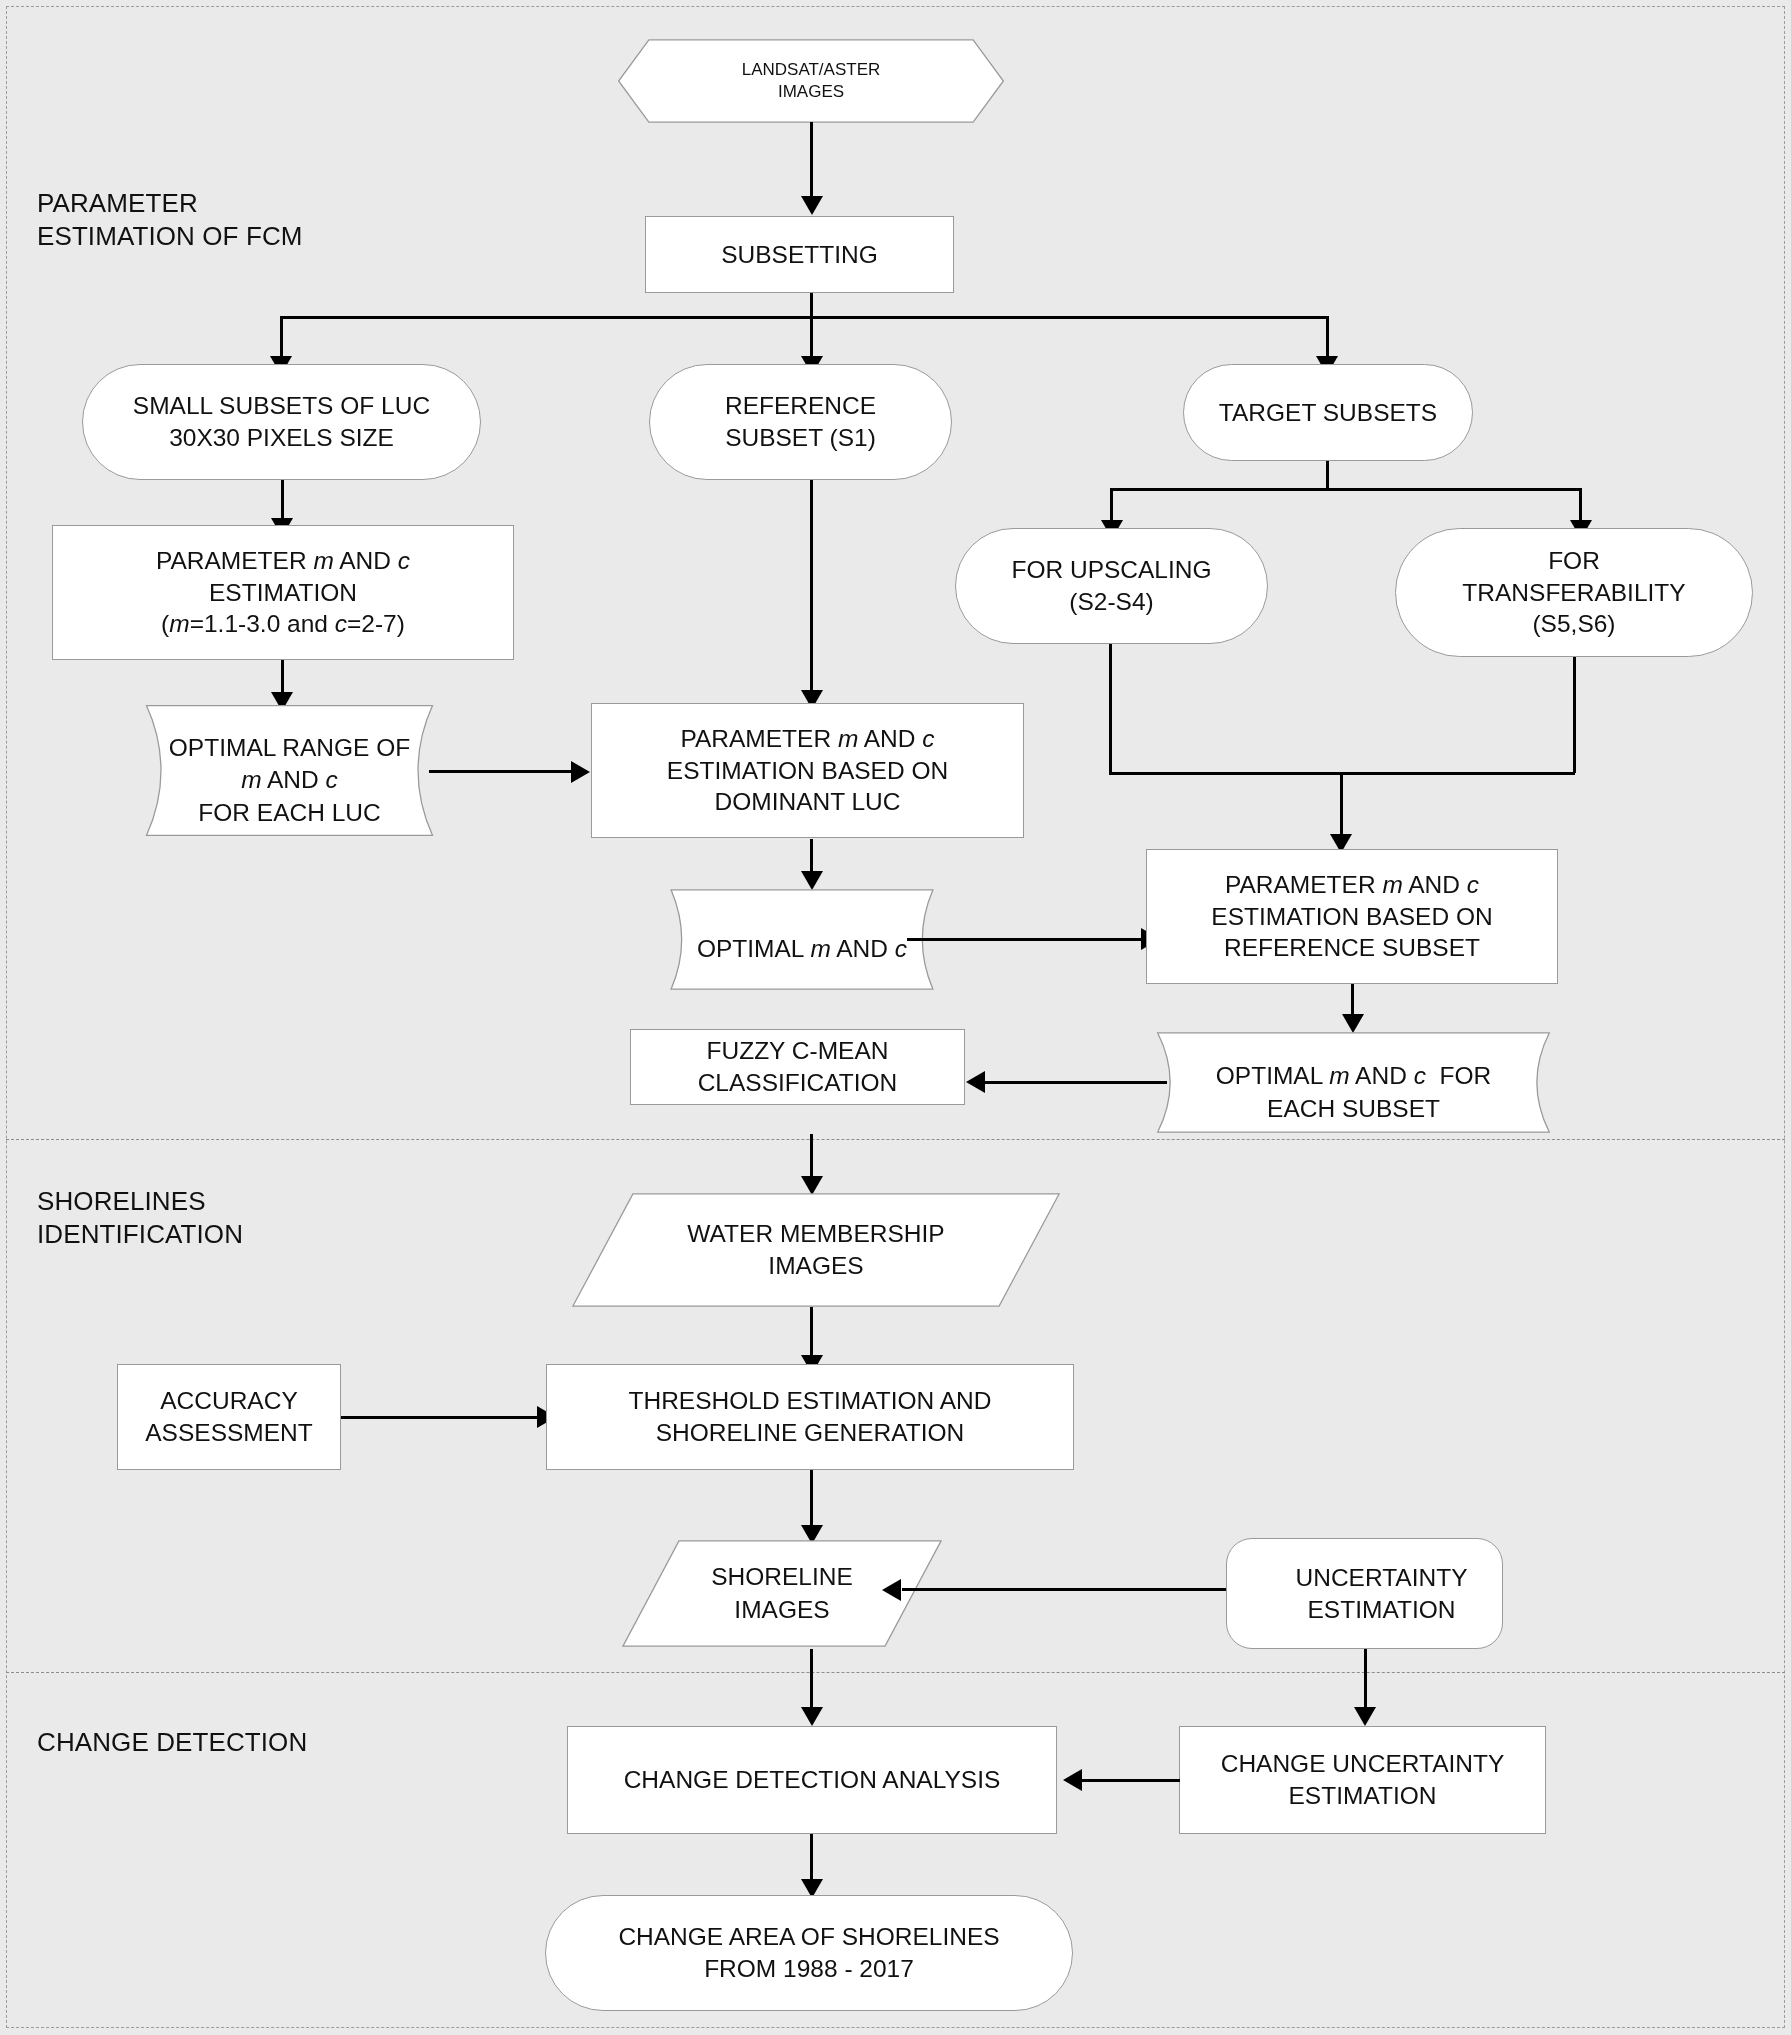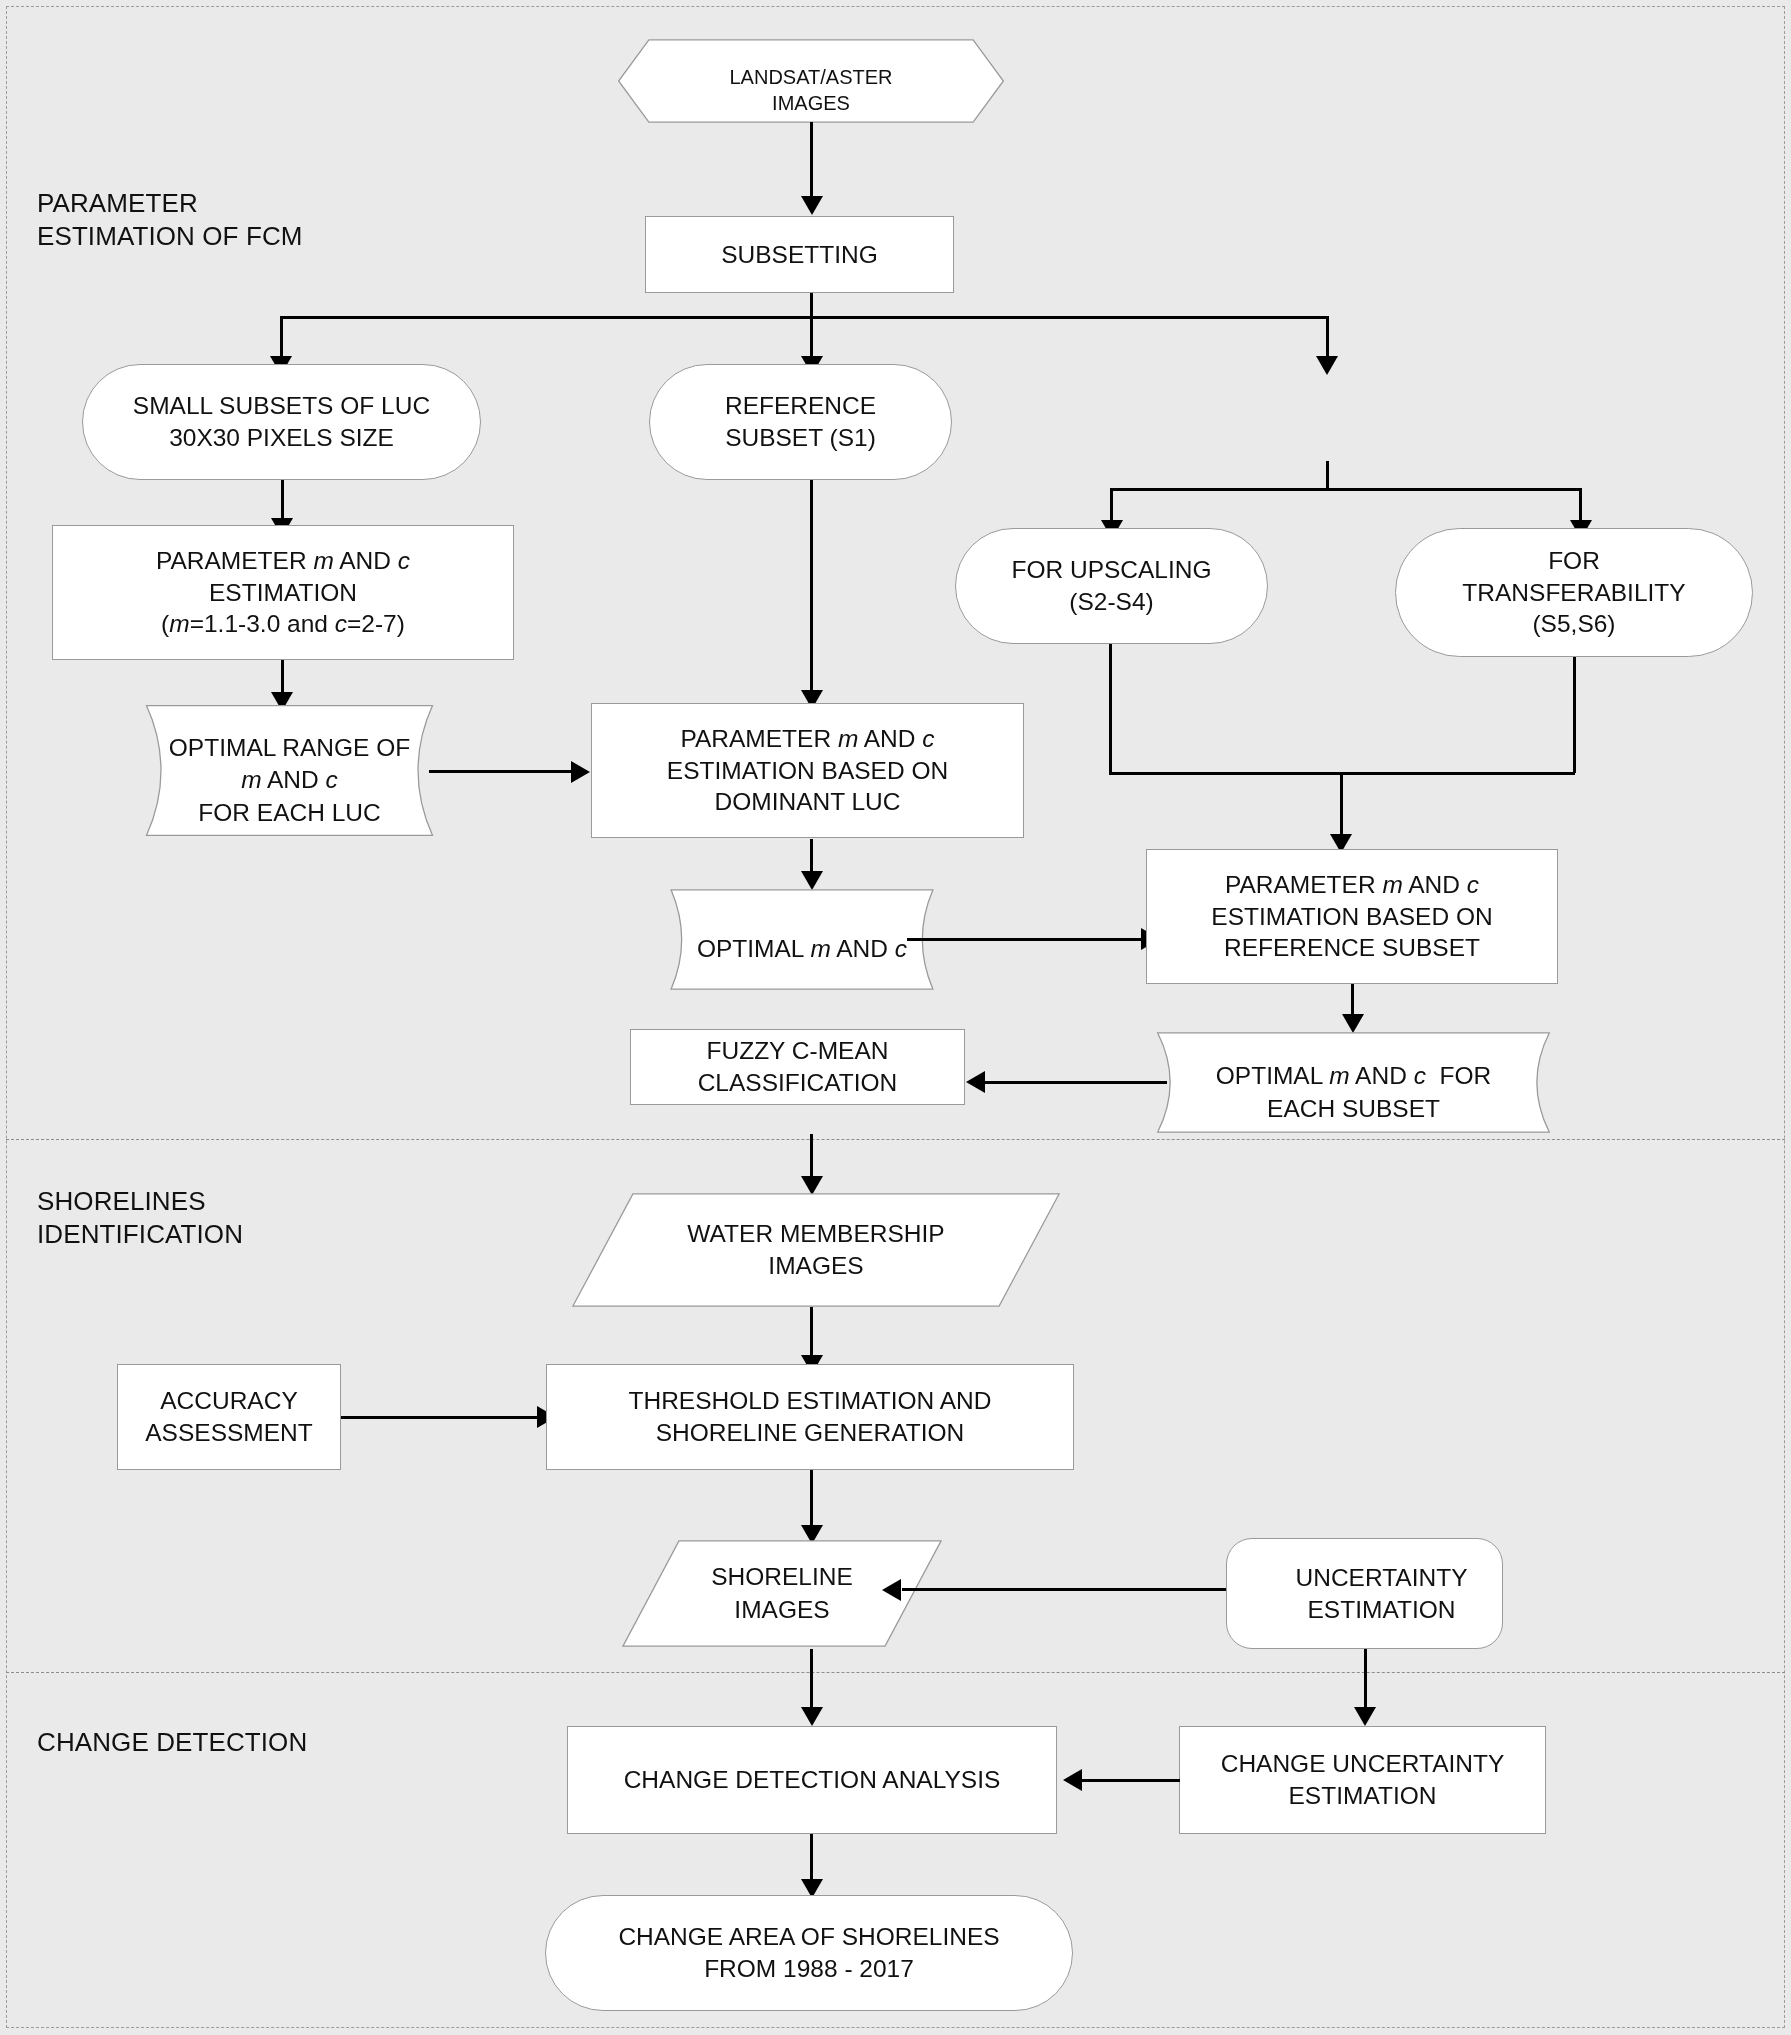--- a/index.html
+++ b/index.html
@@ -42,23 +42,23 @@
   }
   .node .txt{padding:0 6.4px;white-space:pre-line;}
   .node.rect{}
   .node.stadium{border-radius:322px;}
   .node.rrect{border-radius:39px;}
 
   
   .hexwrap{position:absolute;}
   .hexwrap svg{position:absolute;left:0;top:0;}
   .hexwrap .label{
-    position:absolute;left:0;top:9px;width:100%;height:100%;
+    position:absolute;left:0;top:0;width:100%;height:100%;
     display:flex;align-items:center;justify-content:center;
-    text-align:center;font-size:20px;line-height:1.3;color:#111;
+    text-align:center;font-size:17px;line-height:1.3;color:#111;
     white-space:pre-line;
   }
 
   
   .svgshape{position:absolute;}
   .svgshape svg{position:absolute;left:0;top:0;}
   .svgshape .label{
     position:absolute;left:0;top:0;width:100%;height:100%;
     display:flex;align-items:center;justify-content:center;
     text-align:center;font-size:24.5px;line-height:1.32;color:#111;
@@ -130,20 +130,23 @@
   <div class="node stadium" style="left:82px;top:364px;width:399px;height:116px;">
     <span class="txt">SMALL SUBSETS OF LUC
 30X30 PIXELS SIZE</span>
   </div>
 
   <div class="node stadium" style="left:649px;top:364px;width:303px;height:116px;align-items:center;">
     <span class="txt">REFERENCE
 SUBSET (S1)</span>
   </div>
 
+  <div class="node stadium" style="left:1183px;top:364px;width:290px;height:97px;">
+    <span class="txt">TARGET SUBSETS</span>
+  </div>
 
   <div class="ln vln" style="left:281px;top:480px;height:44px;"></div>
   <div class="arrow down" style="left:271px;top:518px;"></div>
 
   <div class="node rect" style="left:52px;top:525px;width:462px;height:135px;">
     <span class="txt">PARAMETER <i>m</i> AND <i>c</i><br>ESTIMATION<br>(<i>m</i>=1.1-3.0 and <i>c</i>=2-7)</span>
   </div>
 
   <div class="ln vln" style="left:281px;top:660px;height:37px;"></div>
   <div class="arrow down" style="left:271px;top:692px;"></div>

